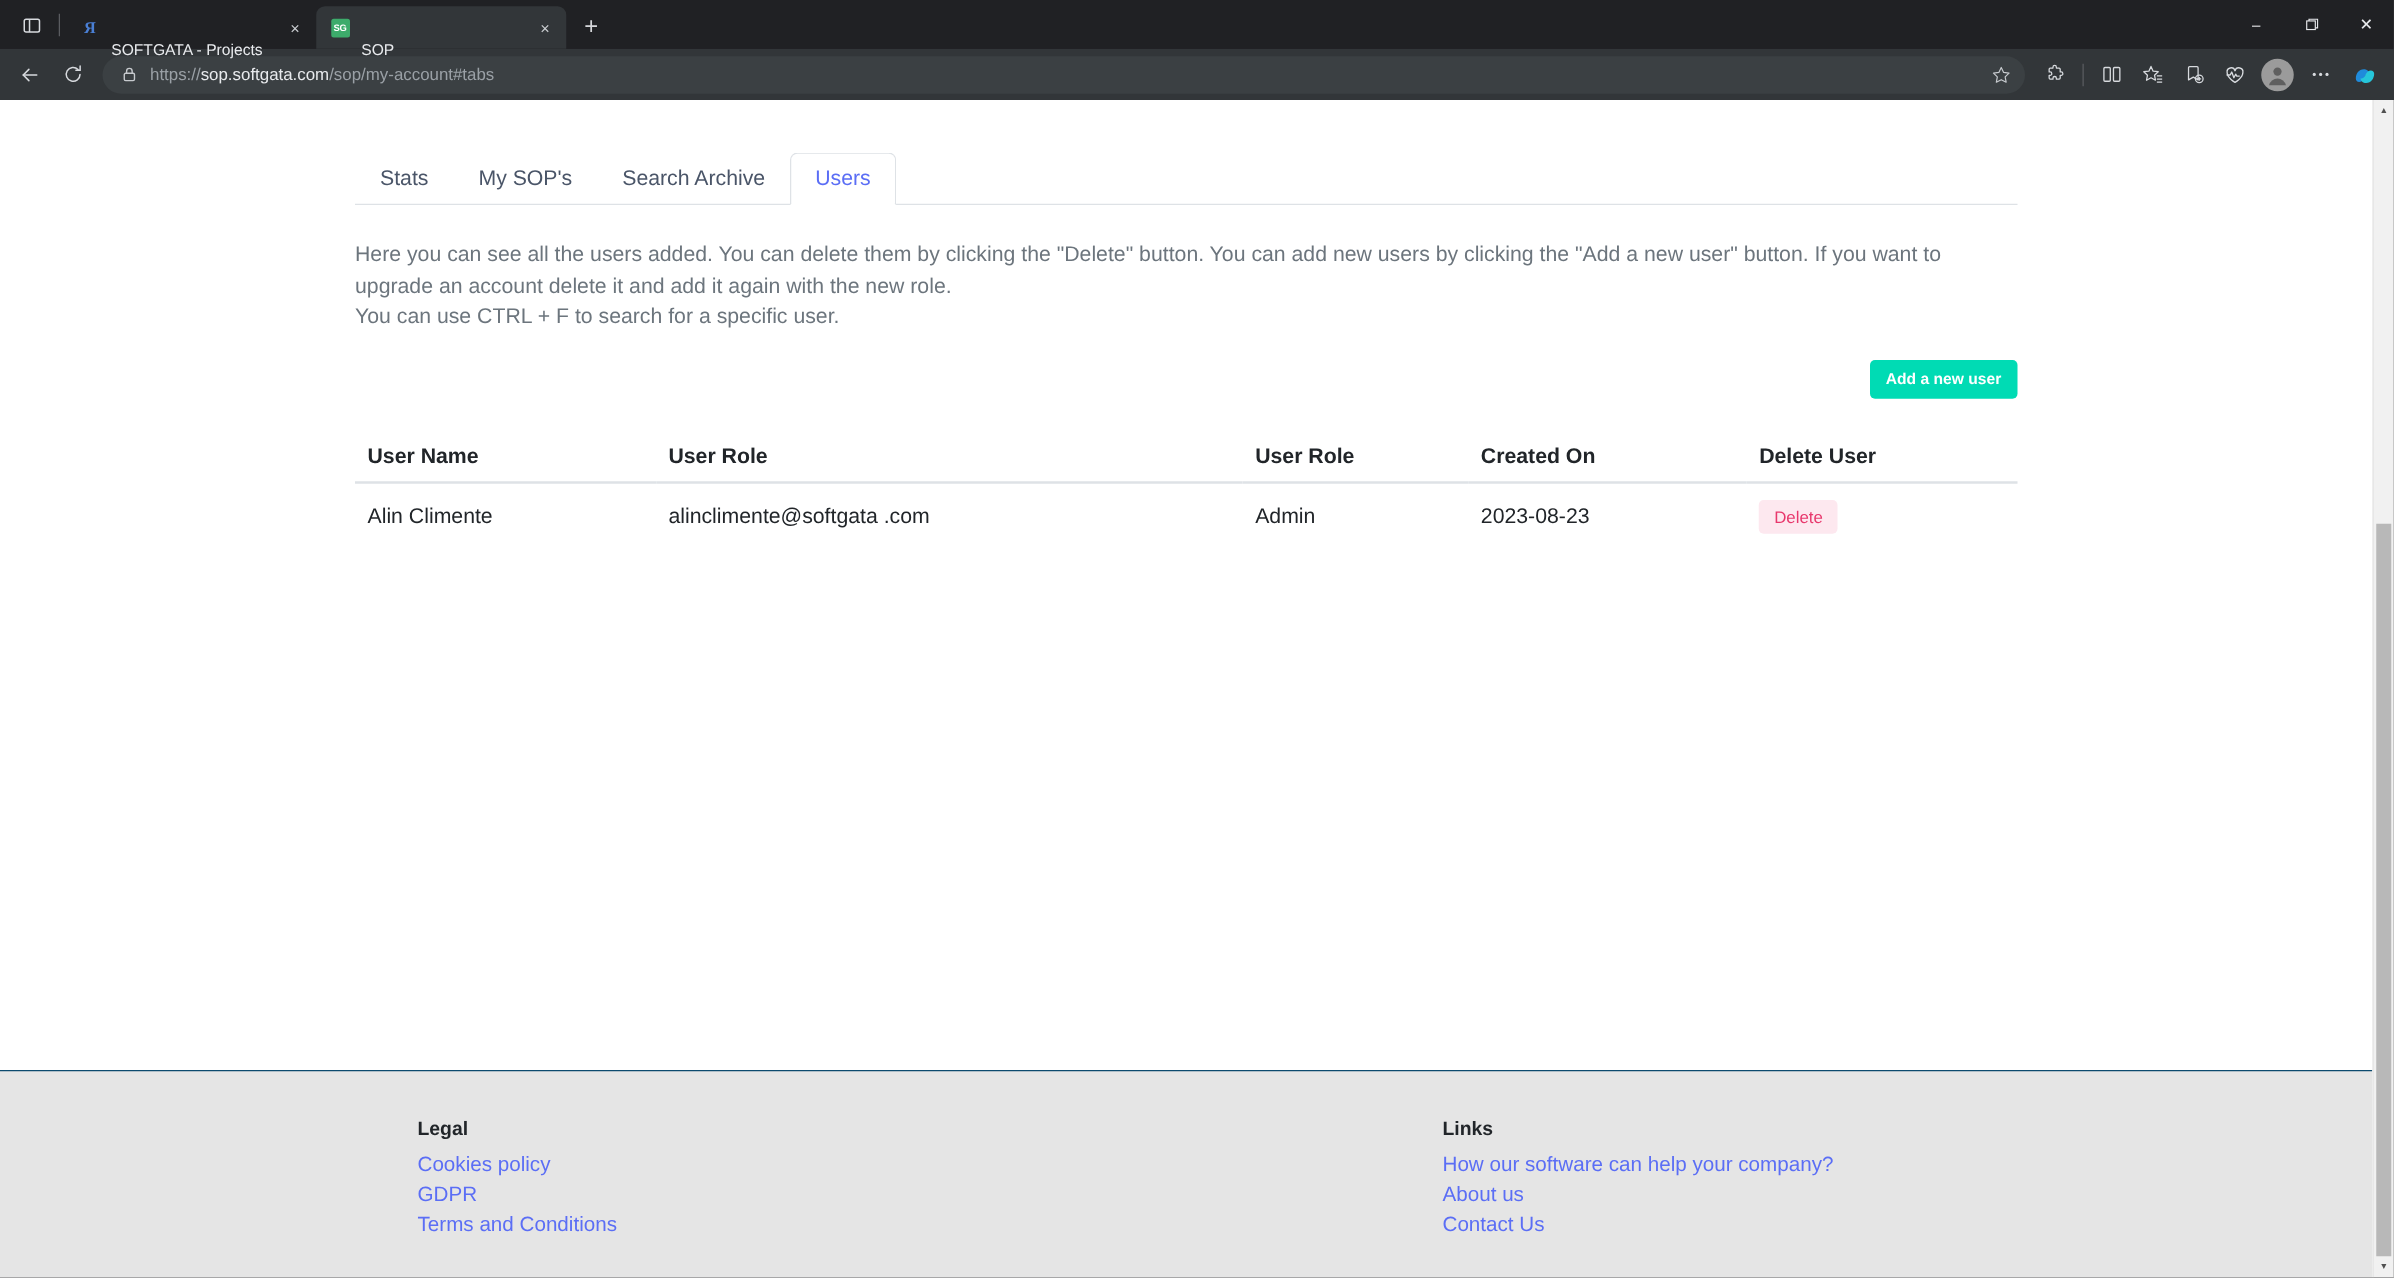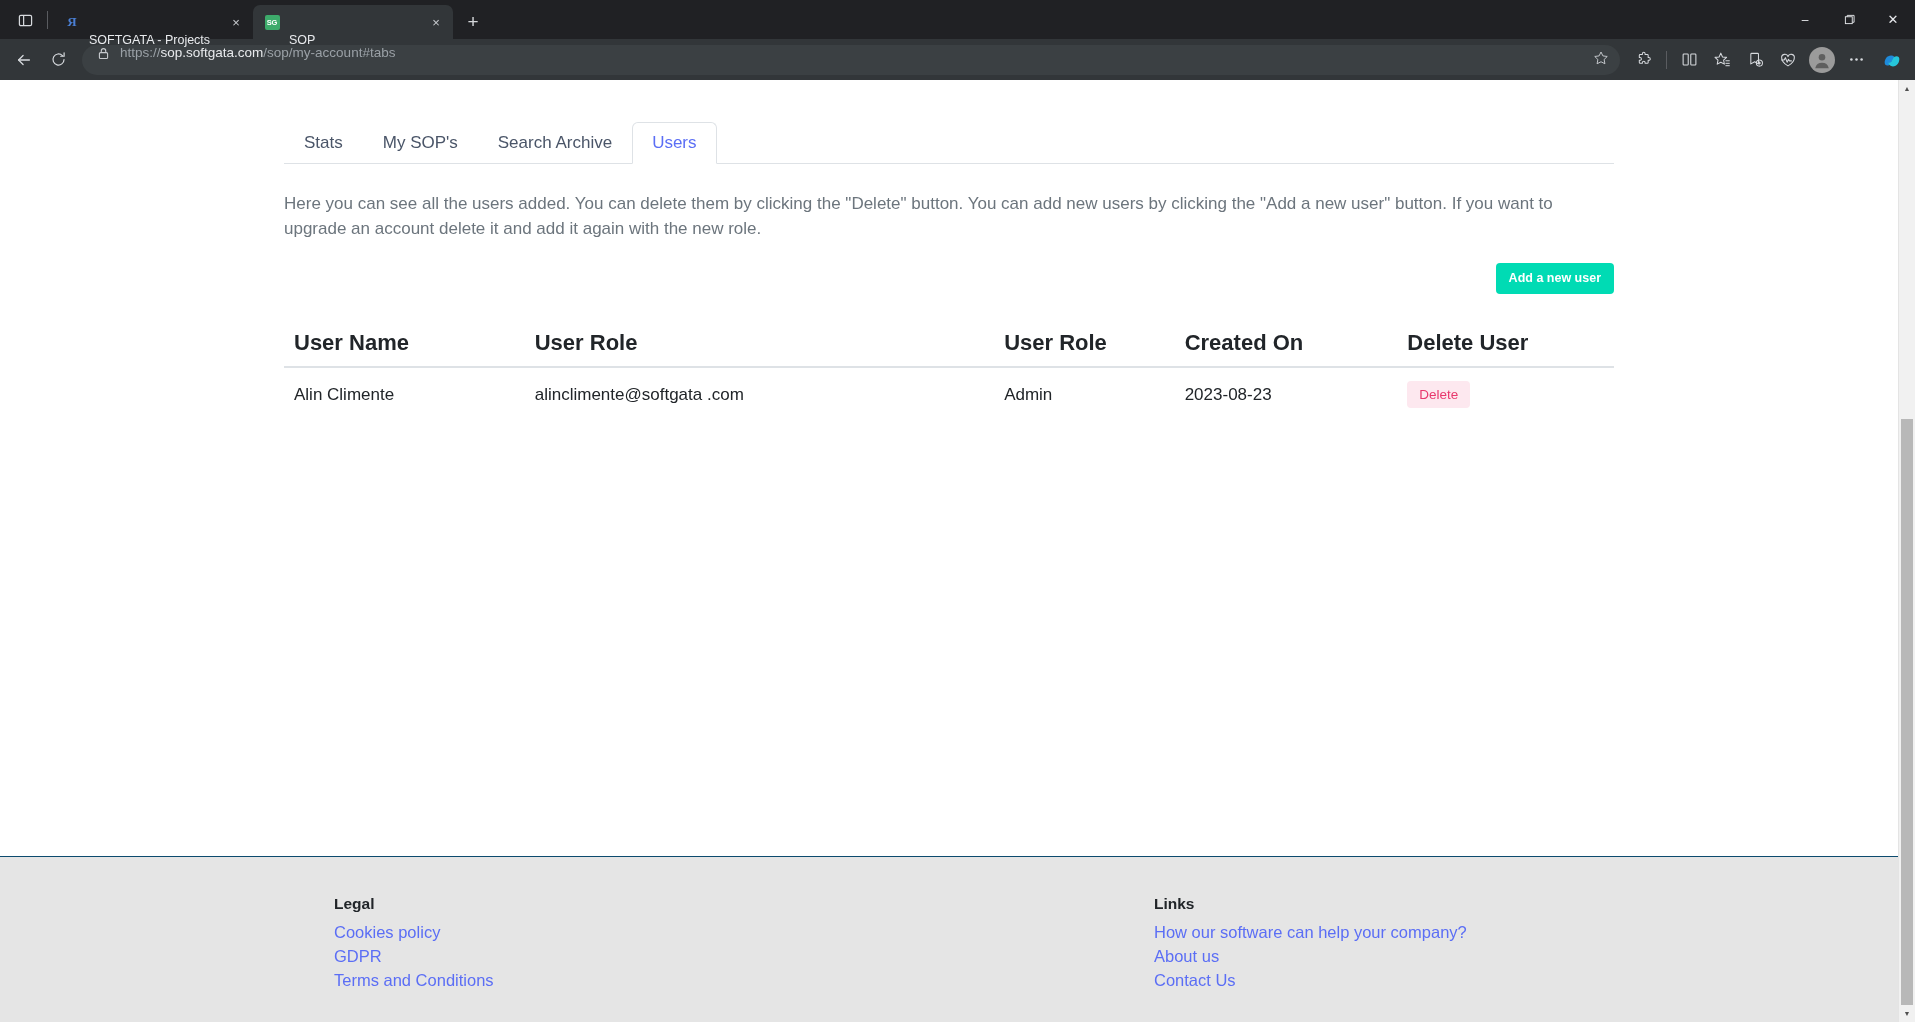--- a/index.html
+++ b/index.html
@@ -60,21 +60,21 @@
   .toolbar {
     height: 41px; background: #323639; display:flex; align-items:center;
     padding: 0 8px; gap: 2px; flex: 0 0 41px;
   }
   .tb-btn {
     width: 32px; height: 32px; border-radius: 5px;
     display:flex;align-items:center;justify-content:center; color:#d7dade; flex: 0 0 32px;
   }
   .omnibox {
     flex: 1; height: 30px; background: #3b4043; border-radius: 16px;
-    display:flex; padding: 0 6px 0 12px; margin: 0 6px; gap: 8px;
+    display:flex; align-items:center; padding: 0 6px 0 12px; margin: 0 6px; gap: 8px;
   }
   .omni-lock { width: 18px; height: 18px; display:flex;align-items:center;justify-content:center; color:#c7cace; flex:0 0 18px;}
   .omni-url { flex:1; font-size: 13.5px; color: #9aa0a6; white-space: nowrap; overflow:hidden; }
   .omni-url b { color: #e8eaed; font-weight: 400; }
   .omni-star { width: 26px; height:26px; display:flex;align-items:center;justify-content:center;color:#c7cace; }
   .tb-right { display:flex; align-items:center; gap: 1px; }
   .tb-sep { width:1px; height:18px; background:#5a5c60; margin:0 5px; }
   .avatar-btn {
     width: 26px; height: 26px; border-radius: 50%; background: #9b9b9b;
     display:flex;align-items:center;justify-content:center; margin: 0 4px;
@@ -116,21 +116,21 @@
 
   .btn-row { display:flex; justify-content:flex-end; margin-top: 22px; }
   .btn-add {
     background: #00dbb4; color: #ffffff; border: none; border-radius: 4px;
     font-size: 12.5px; font-weight: bold; padding: 8px 13px; line-height: 15px;
     font-family: "Liberation Sans", sans-serif;
   }
 
   table.users { width: 100%; border-collapse: collapse; margin-top: 28px; }
   table.users thead th {
-    text-align: left; font-size: 22px; color: #212529; font-weight: bold;
+    text-align: left; font-size: 17px; color: #212529; font-weight: bold;
     padding: 8px 10px 10px 10px; border-bottom: 2px solid #dee2e6;
   }
   table.users tbody td {
     font-size: 17px; color: #212529; padding: 13px 10px; border-bottom: 1px solid transparent;
     vertical-align: middle;
   }
   .col-name  { width: 200px; }
   .col-email { width: 390px; }
   .col-role  { width: 150px; }
   .col-date  { width: 185px; }
@@ -307,20 +307,21 @@
 
           <div class="nav-tabs">
             <div class="nav-tab">Stats</div>
             <div class="nav-tab">My SOP's</div>
             <div class="nav-tab">Search Archive</div>
             <div class="nav-tab active">Users</div>
           </div>
 
           <div class="desc">
             <div>Here you can see all the users added. You can delete them by clicking the "Delete" button. You can add new users by clicking the "Add a new user" button. If you want to upgrade an account delete it and add it again with the new role.</div>
+            <div>You can use CTRL + F to search for a specific user.</div>
           </div>
 
           <div class="btn-row">
             <button class="btn-add">Add a new user</button>
           </div>
 
           <table class="users">
             <thead>
               <tr>
                 <th class="col-name">User Name</th>

